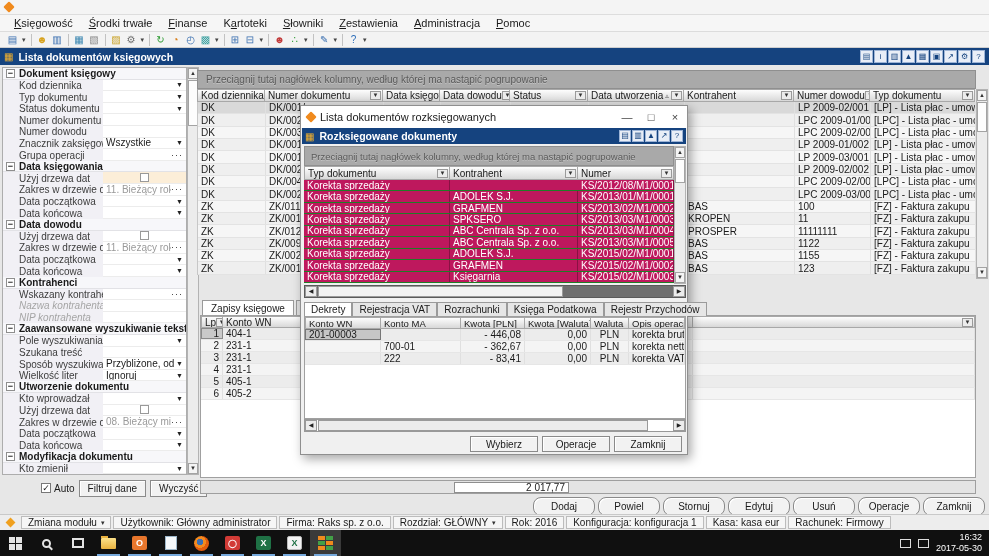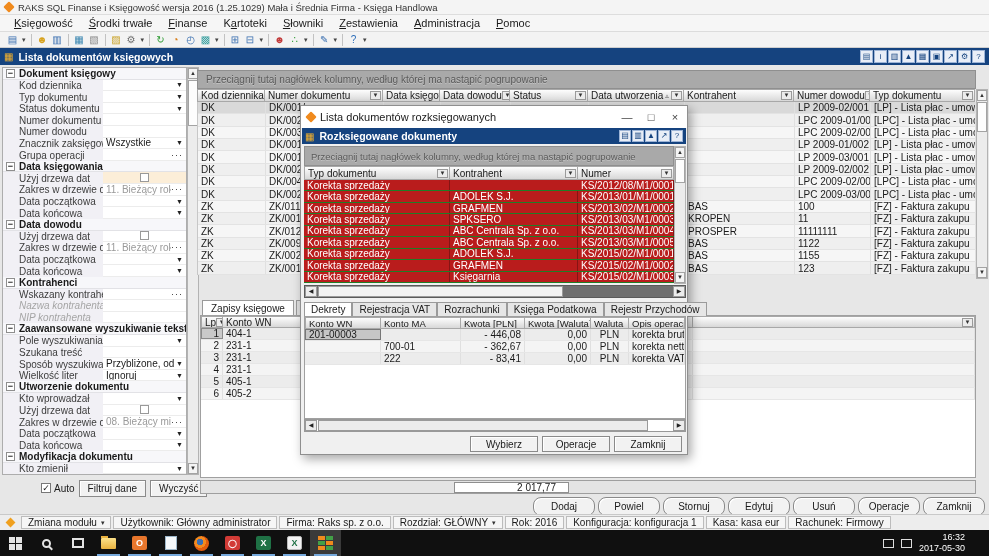--- a/index.html
+++ b/index.html
@@ -67,37 +67,37 @@
   .ltab { padding:0 8px; border:1px solid #9a9a9a; border-bottom:none; background:#e0e0e0; margin-right:2px; display:flex; align-items:center; }
   .ltab.active { background:#fff; }
   .zgrid { position:absolute; left:200px; top:315px; width:776px; height:163px; background:#fff; border:1px solid #a0a0a0; }
   .zhead { display:flex; height:12px; }
   .zrow { display:flex; height:12px; border-bottom:1px solid #e6e6e6; background:#f4f4f4; }
   .zrow:nth-child(even){ background:#ececec; }
   .zlp { justify-content:flex-end; }
   .zsel { background:#c9c9c9; border:1px solid #8a8a8a; }
 
   .sumstrip { position:absolute; left:200px; top:480px; width:776px; height:14px; background:#e4e4e4; border:1px solid #9f9f9f; display:flex; align-items:center; }
-  .sumbox { margin-left:253px; width:115px; height:11px; background:#fff; border:1px solid #8f8f8f; display:flex; align-items:center; justify-content:flex-end; padding-right:12px; }
+  .sumbox { margin-left:253px; width:115px; height:11px; background:#fff; border:1px solid #8f8f8f; display:flex; align-items:center; justify-content:flex-end; padding-right:3px; }
   .mainbtns { position:absolute; right:4px; top:497px; display:flex; gap:3px; }
   .mainbtns .btn { width:62px; height:19px;border-radius:8px; }
 
   
   .dialog { position:absolute; left:300px; top:105px; width:388px; height:350px; background:#f0f0f0; border:1px solid #8f8f8f; box-shadow:3px 4px 10px rgba(0,0,0,.35); }
   .dlg-title { height:22px; background:#fff; display:flex; align-items:center; padding-left:6px; gap:5px; font-size:11px; }
   .dlg-title .t { flex:1; }
   .dlg-ctrl { width:24px; height:22px; display:flex; align-items:center; justify-content:center; font-size:11px; color:#444; }
   .dlg-blue { height:16px; background:#15437f; color:#fff; display:flex; align-items:center; gap:5px; padding:0 3px; margin:0 1px; }
   .ptitle { font-weight:bold; flex:1; font-size:10.5px; white-space:nowrap; overflow:hidden; }
   .dlg-blue .hbtn { width:12px; height:12px; }
   .dlg-list { position:absolute; left:3px; top:40px; width:382px; height:138px; display:flex; }
   .dlg-left { width:370px; }
   .dlg-group { height:20px; background:#a9a9a9; color:#5a5a5a; display:flex; align-items:center; padding-left:6px; border:1px solid #8f8f8f; text-shadow:0 1px 0 #c3c3c3; font-size:9.5px; overflow:hidden; white-space:nowrap; }
   .ghead { display:flex; height:14px; }
-  .grow { display:flex; height:11.45px; background:#b91c1c; border-bottom:1px solid #1f7d26; color:#fff;text-align:center; }
+  .grow { display:flex; height:11.45px; background:#be185d; border-bottom:1px solid #1f7d26; color:#fff;text-align:center; }
   .gcell { padding:0 3px; display:flex; align-items:center; white-space:nowrap; overflow:hidden; border-right:1px solid rgba(0,0,0,.28); }
   .dlg-vscroll { width:12px; background:#ececec; border:1px solid #b3b3b3; position:relative; }
   .dlg-vscroll .sar.bot { position:absolute; bottom:0; left:0; right:0; }
   .dlg-hs1 { position:absolute; left:3px; top:179px; width:382px; height:13px; background:#6f6f6f; border:1px solid #5a5a5a; display:flex; align-items:center; }
   .hsar { width:12px; height:11px; background:#ececec; border:1px solid #9a9a9a; font-size:6px; line-height:9px; text-align:center; color:#222; flex:0 0 auto; }
   .hs-thumb1 { width:245px; height:11px; background:#f2f2f2; border:1px solid #9a9a9a; margin-left:1px; }
   .hs1-right { margin-left:auto; }
   .dlg-tabs { position:absolute; left:3px; top:196px; height:14px; display:flex; font-size:10px; }
   .dtab { padding:0 6px; border:1px solid #9a9a9a; border-bottom:none; background:#e6e6e6; display:flex; align-items:center; white-space:nowrap; }
   .dtab.active { background:#fff; }
@@ -132,32 +132,31 @@
   .ti-file-explorer::before { content:""; position:absolute; top:-2px; left:0; width:7px; height:2px; background:#eab23e; }
   .ti-office, .ti-excel, .ti-spreadsheet, .ti-recorder { width:15px; height:14px; display:flex; align-items:center; justify-content:center; font-weight:bold; font-size:9px; border-radius:2px; }
   .ti-office { background:#e8762c; color:#fff; }
   .ti-notepad { width:12px; height:14px; background:#f5f8fb; border:1px solid #9db6c9; }
   .ti-firefox { width:15px; height:15px; border-radius:50%; background:radial-gradient(circle at 40% 40%, #3a6fb5 0 3px, #f28a1f 3px 6px, #e25c0e 6px); }
   .ti-recorder { background:#d23b36; color:#fff; font-size:8px; }
   .ti-excel { background:#1f7145; color:#fff; }
   .ti-spreadsheet { background:#f2f2f2; color:#1f7145; border:1px solid #bbb; }
   .ti-raks { display:grid; grid-template-columns:7px 7px; gap:1px; }
   .ti-raks span { width:7px; height:4px; }
-  .tray { margin-left:auto; display:flex; align-items:center; gap:7px; padding-right:24px; }
+  .tray { margin-left:auto; display:flex; align-items:center; gap:7px; padding-right:7px; }
   .tray-ic { width:11px; height:9px; border:1px solid #ddd; }
   .clock { font-size:9px; line-height:1.25; text-align:right; color:#fff; }
 </style>
 </head>
 <body>
 
 <div class="screen">
 
   <div class="titlebar">
     <span class="app-icon"></span>
-    <span>RAKS SQL Finanse i Księgowość wersja 2016 (1.25.1029) Mała i Średnia Firma - Księga Handlowa</span>
   </div>
 
   <div class="menubar" id="menubar">
       <span class="menu-item"><u>K</u>sięgowość</span>
       <span class="menu-item"><u>Ś</u>rodki trwałe</span>
       <span class="menu-item"><u>F</u>inanse</span>
       <span class="menu-item">K<u>a</u>rtoteki</span>
       <span class="menu-item"><u>S</u>łowniki</span>
       <span class="menu-item"><u>Z</u>estawienia</span>
       <span class="menu-item"><u>A</u>dministracja</span>

